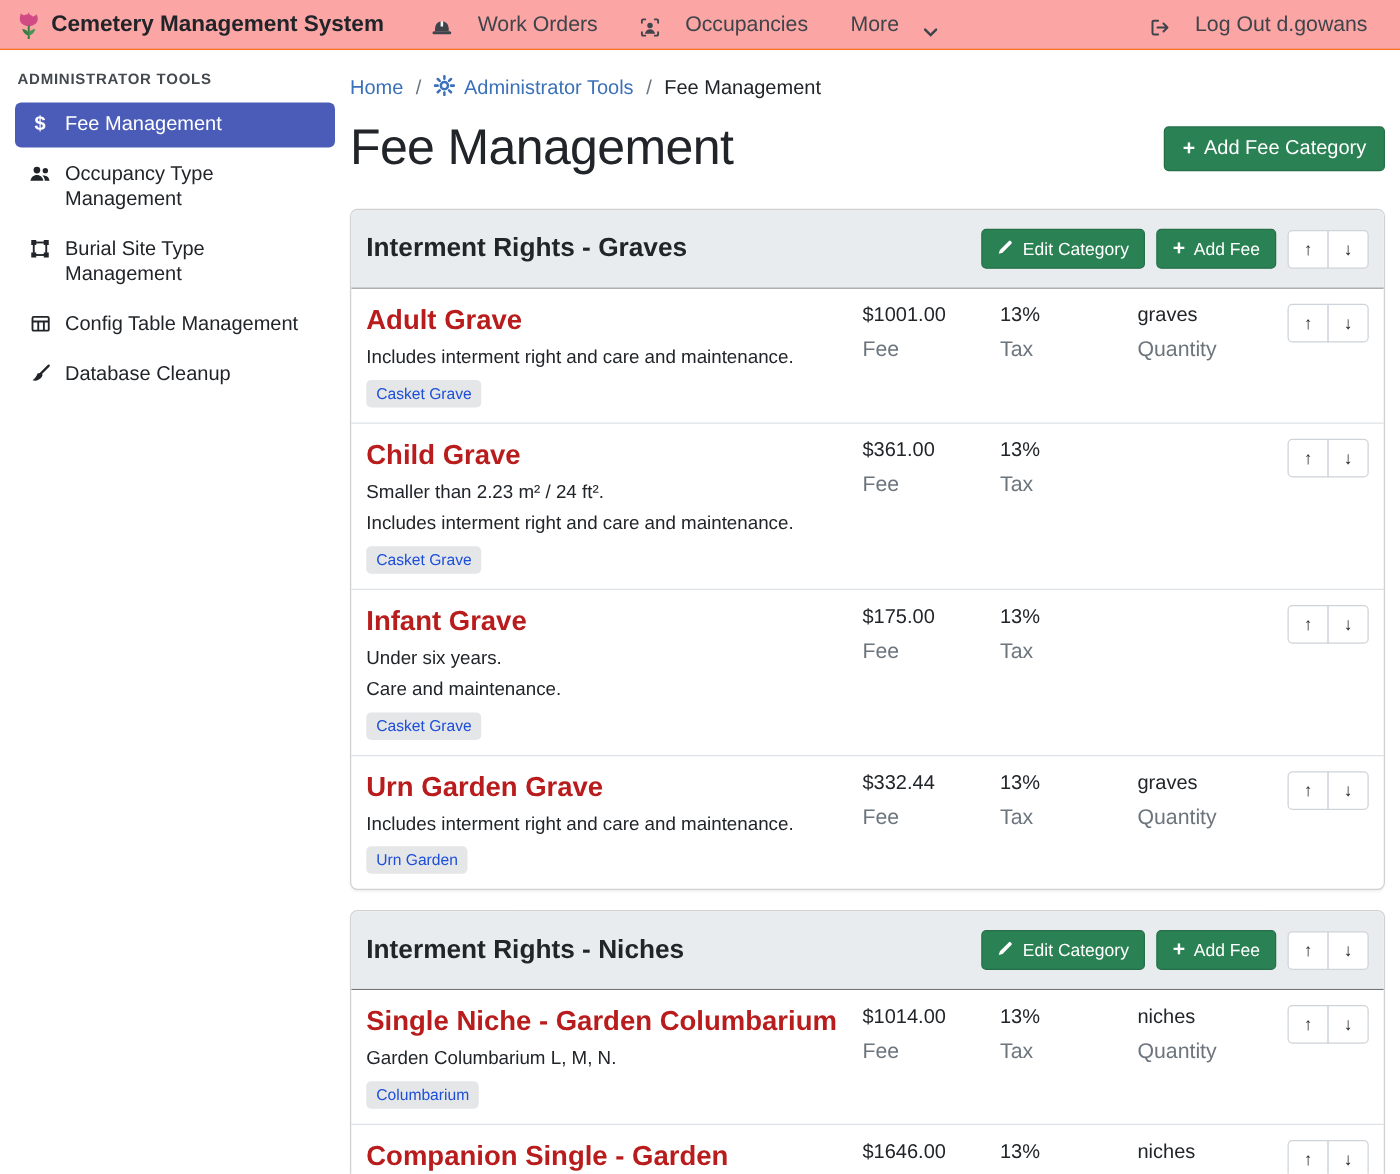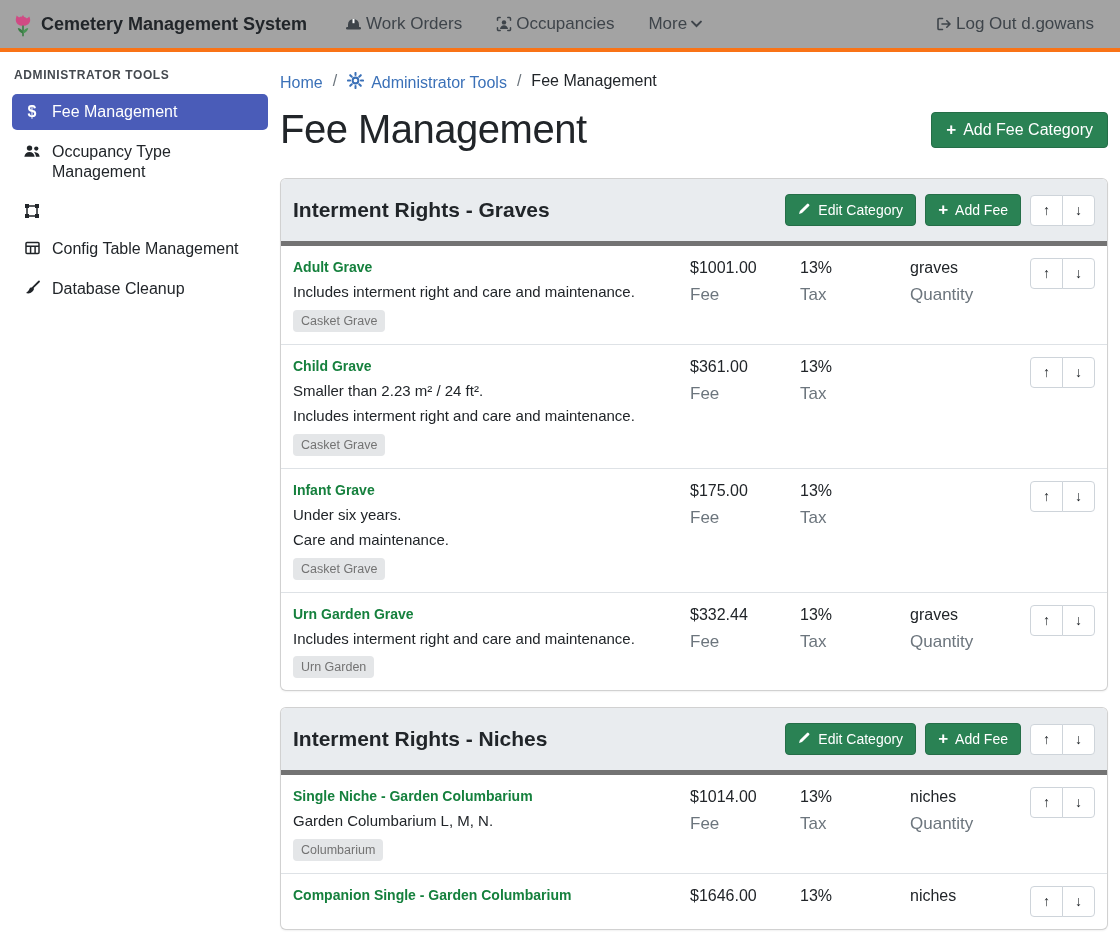--- a/index.html
+++ b/index.html
@@ -3,27 +3,27 @@
 <meta charset="utf-8">
 <style>
   * { box-sizing: border-box; margin: 0; padding: 0; }
   html,body { width:1120px; height:939px; overflow:hidden; }
   body {
     font-family: "Liberation Sans", sans-serif;
     background:#ffffff; color:#212529; font-size:16px;
   }
   
   .navbar {
-    height:52px; background:#a3a3a3; border-bottom:4px solid #f97316;
+    height:40px; background:#fca5a5; border-bottom:1px solid #f97316;
     display:flex; align-items:center; padding:0 14px;
   }
   .brand { display:flex; align-items:center; gap:9px; font-weight:bold; font-size:18px; color:#212529; text-decoration:none; }
   .nav-links { display:flex; align-items:center; margin-left:26px; gap:10px; }
   .nav-link {
-    display:flex; align-items:center; gap:4px; padding:8px 12px;
+    display:flex; align-items:flex-end; gap:20px; padding:8px 12px;
     color:#3e444a; text-decoration:none; font-size:17px;
   }
   .logout { margin-left:auto; }
   .navbar svg { display:block; }
 
   
   .layout { display:flex; align-items:flex-start; }
   .sidebar { width:280px; flex:0 0 280px; padding:14px 12px; }
   .sidebar-heading {
     font-size:12px; font-weight:bold; letter-spacing:.6px; color:#44494f;
@@ -33,21 +33,21 @@
     display:flex; align-items:flex-start; gap:10px; padding:8px 10px;
     border-radius:5px; color:#212529; text-decoration:none; font-size:16px;
     line-height:1.25; margin-bottom:4px; cursor:pointer;
   }
   .side-item .s-icon { width:20px; flex:0 0 20px; display:flex; justify-content:center; margin-top:1px; }
   .side-item.active { background:#4a5cb8; color:#ffffff; }
   .dollar-glyph { font-weight:bold; font-size:16px; line-height:18px; }
 
   
   .main { flex:1; padding:14px 12px 0 0; }
-  .breadcrumb { display:flex; gap:10px; font-size:16px; margin:6px 0 14px 0; }
+  .breadcrumb { display:flex; align-items:center; gap:10px; font-size:16px; margin:6px 0 14px 0; }
   .breadcrumb a { color:#3b71b8; text-decoration:none; display:flex; align-items:center; gap:7px; }
   .crumb-sep { color:#6c757d; }
   .crumb-current { color:#212529; }
 
   .page-header { display:flex; align-items:center; justify-content:space-between; margin:4px 0 26px 0; }
   .page-title { font-size:40px; font-weight:500; color:#212529; letter-spacing:-.5px; }
 
   .btn-green {
     display:inline-flex; align-items:center; gap:7px;
     background:#2a8254; border:1px solid #256e48; color:#fff;
@@ -64,34 +64,34 @@
   }
   .btn-group .arrow-btn:first-child { border-radius:4px 0 0 4px; }
   .btn-group .arrow-btn:last-child { border-radius:0 4px 4px 0; margin-left:-1px; }
 
   
   .card {
     border:1px solid rgba(0,0,0,.18); border-radius:6px; margin-bottom:16px;
     box-shadow:0 1px 2px rgba(0,0,0,.06); background:#fff;
   }
   .card-header {
-    background:#e9ecef; border-bottom:5px solid #737373;
+    background:#e9ecef; border-bottom:1px solid #737373;
     border-radius:5px 5px 0 0; padding:15px 12px;
     display:flex; align-items:center;
   }
   .card-title { font-size:21px; font-weight:600; color:#212529; }
   .card-actions { margin-left:auto; display:flex; align-items:center; gap:9px; }
 
   .fee-row { display:flex; align-items:flex-start; padding:12px 12px; }
   .fee-row + .fee-row { border-top:1px solid #dee2e6; }
   .fee-main { flex:1; min-width:0; padding-right:8px; }
-  .fee-name { display:inline-block; color:#15803d; font-weight:600; font-size:14px; text-decoration:none; margin-bottom:7px; }
+  .fee-name { display:inline-block; color:#b91c1c; font-weight:600; font-size:22px; text-decoration:none; margin-bottom:7px; }
   .fee-desc { font-size:15px; color:#212529; margin-bottom:6px; line-height:1.3; }
   .badge {
-    display:inline-block; background:#e4e6e8; color:#737373;
+    display:inline-block; background:#e4e6e8; color:#1d4ed8;
     font-size:12.5px; padding:4px 8px; border-radius:4px; margin-top:2px;
   }
   .fee-col { width:110px; flex:0 0 110px; padding-top:1px; }
   .fee-col .val { font-size:16px; color:#212529; margin-bottom:7px; min-height:19px; }
   .fee-col .lbl { font-size:17px; color:#6c757d; }
   .row-arrows { flex:0 0 auto; margin-left:10px; }
 </style>
 </head>
 <body>
 
@@ -175,20 +175,21 @@
     <a class="side-item" href="#">
       <span class="s-icon">
         <svg width="16" height="16" viewBox="0 0 16 16">
           <rect x="3" y="3" width="10" height="10" fill="none" stroke="currentColor" stroke-width="1.5"></rect>
           <rect x="1" y="1" width="4" height="4" fill="currentColor"></rect>
           <rect x="11" y="1" width="4" height="4" fill="currentColor"></rect>
           <rect x="1" y="11" width="4" height="4" fill="currentColor"></rect>
           <rect x="11" y="11" width="4" height="4" fill="currentColor"></rect>
         </svg>
       </span>
+      <span>Burial Site Type Management</span>
     </a>
 
     <a class="side-item" href="#">
       <span class="s-icon">
         <svg width="17" height="16" viewBox="0 0 16 16">
           <rect x="1.5" y="2.5" width="13" height="11" rx="1" fill="none" stroke="currentColor" stroke-width="1.5"></rect>
           <path d="M1.5 6.2h13 M6.1 6.2v7.3 M10.6 6.2v7.3" fill="none" stroke="currentColor" stroke-width="1.5"></path>
         </svg>
       </span>
       <span>Config Table Management</span>

